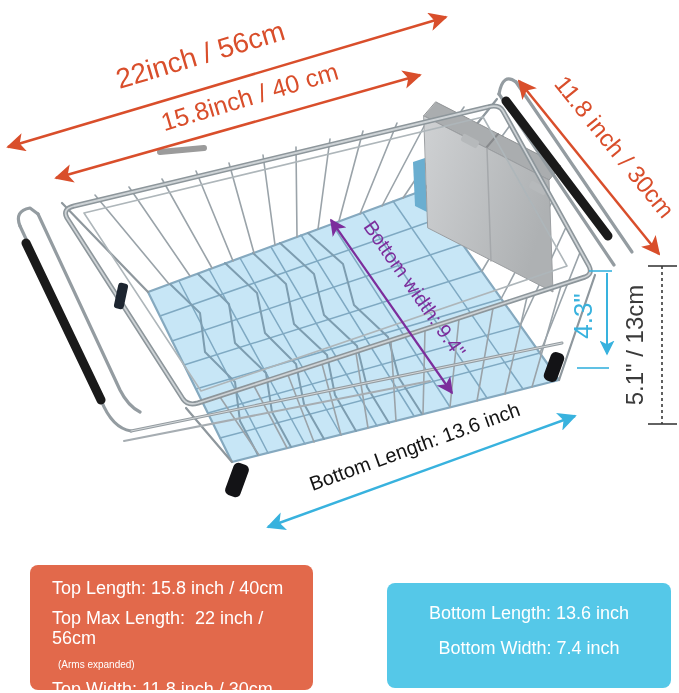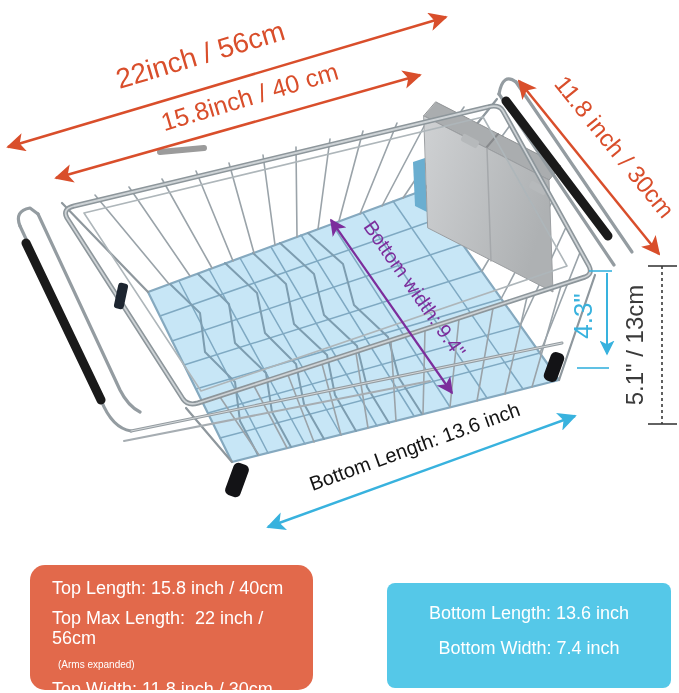--- a/index.html
+++ b/index.html
@@ -1,21 +1,21 @@
 <!DOCTYPE html>
 <html><head>
 <meta charset="utf-8">
 <style>
   html,body{margin:0;padding:0;background:#ffffff;}
   .stage{position:relative;width:679px;height:693px;background:#ffffff;overflow:hidden;
          font-family:"Liberation Sans",sans-serif;}
   .stage svg{position:absolute;left:0;top:0;}
   .legend{position:absolute;color:#ffffff;box-sizing:border-box;}
   .legend-orange{left:30px;top:565px;width:283px;height:125px;background:#e2694b;
-                 border-radius:15px;padding:13px 8px 0 22px;}
+                 border-radius:8px;padding:13px 8px 0 22px;}
   .legend-blue{left:387px;top:583px;width:284px;height:105px;background:#55c8e8;
                border-radius:8px;text-align:center;padding-top:20px;}
   .lg-line{font-size:18px;line-height:1.15;}
   .legend-orange .lg-line{margin-bottom:9px;}
   .legend-orange .lg-line.pre{white-space:pre-wrap;margin-bottom:10px;}
   .lg-note{font-size:10px;margin:0 0 9px 6px;}
   .legend-blue .lg-line{margin-bottom:14px;}
   text{font-family:"Liberation Sans",sans-serif;}
 </style>
 </head>

